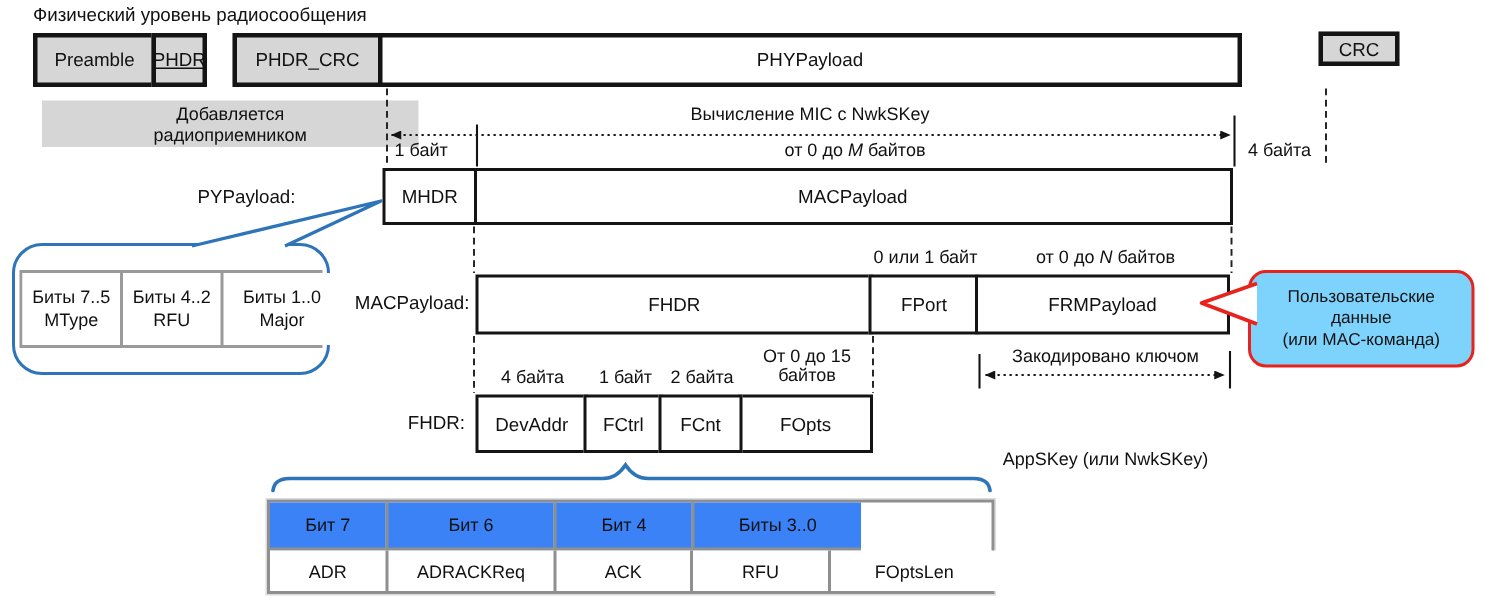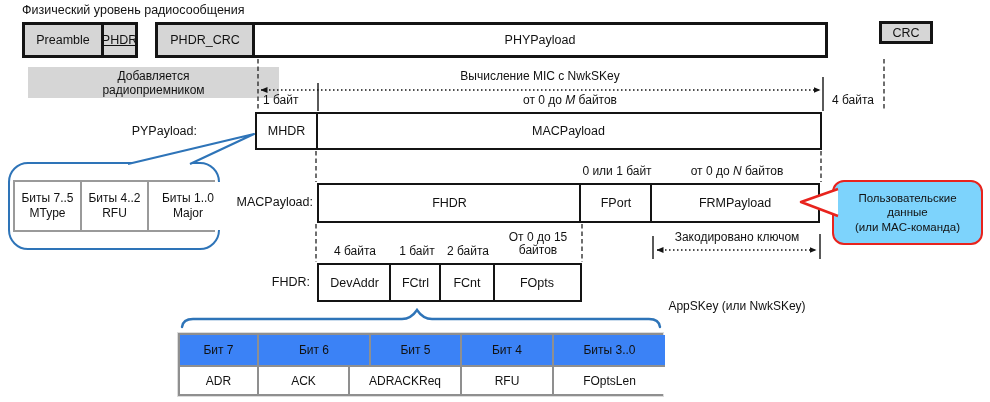--- a/index.html
+++ b/index.html
@@ -130,28 +130,27 @@
   <div class="lbl right rowlabel" style="left:230px;top:276px;width:80px;">FHDR:</div>
   <div class="cell z2" style="left:317px;top:263px;width:75px;height:39px;">DevAddr</div>
   <div class="cell z2" style="left:389px;top:263px;width:53px;height:39px;">FCtrl</div>
   <div class="cell z2" style="left:492px;top:263px;width:90px;height:39px;">FOpts</div>
   <div class="cell z2" style="left:439px;top:263px;width:56px;height:39px;">FCnt</div>
 
   <div class="fctrl-table">
     <div class="fctrl-row fctrl-head">
       <div class="fctrl-cell" style="width:77px;">Бит 7</div>
       <div class="fctrl-cell" style="width:112px;">Бит 6</div>
-      <div class="fctrl-cell" style="width:91px;">Бит 5</div>
       <div class="fctrl-cell" style="width:92px;">Бит 4</div>
       <div class="fctrl-cell" style="width:113px;">Биты 3..0</div>
     </div>
     <div class="fctrl-row fctrl-body">
       <div class="fctrl-cell" style="width:77px;">ADR</div>
+      <div class="fctrl-cell" style="width:112px;">ADRACKReq</div>
       <div class="fctrl-cell" style="width:91px;">ACK</div>
-      <div class="fctrl-cell" style="width:112px;">ADRACKReq</div>
       <div class="fctrl-cell" style="width:92px;">RFU</div>
       <div class="fctrl-cell" style="width:113px;">FOptsLen</div>
     </div>
   </div>
 
   <svg class="overlay" width="990" height="402" viewBox="0 0 990 402">
     <defs>
       <marker id="ah-r" markerWidth="8" markerHeight="8" refX="6.5" refY="3" orient="auto" markerUnits="userSpaceOnUse">
         <path d="M0,0 L7,3 L0,6 Z" fill="#141414"></path>
       </marker>

